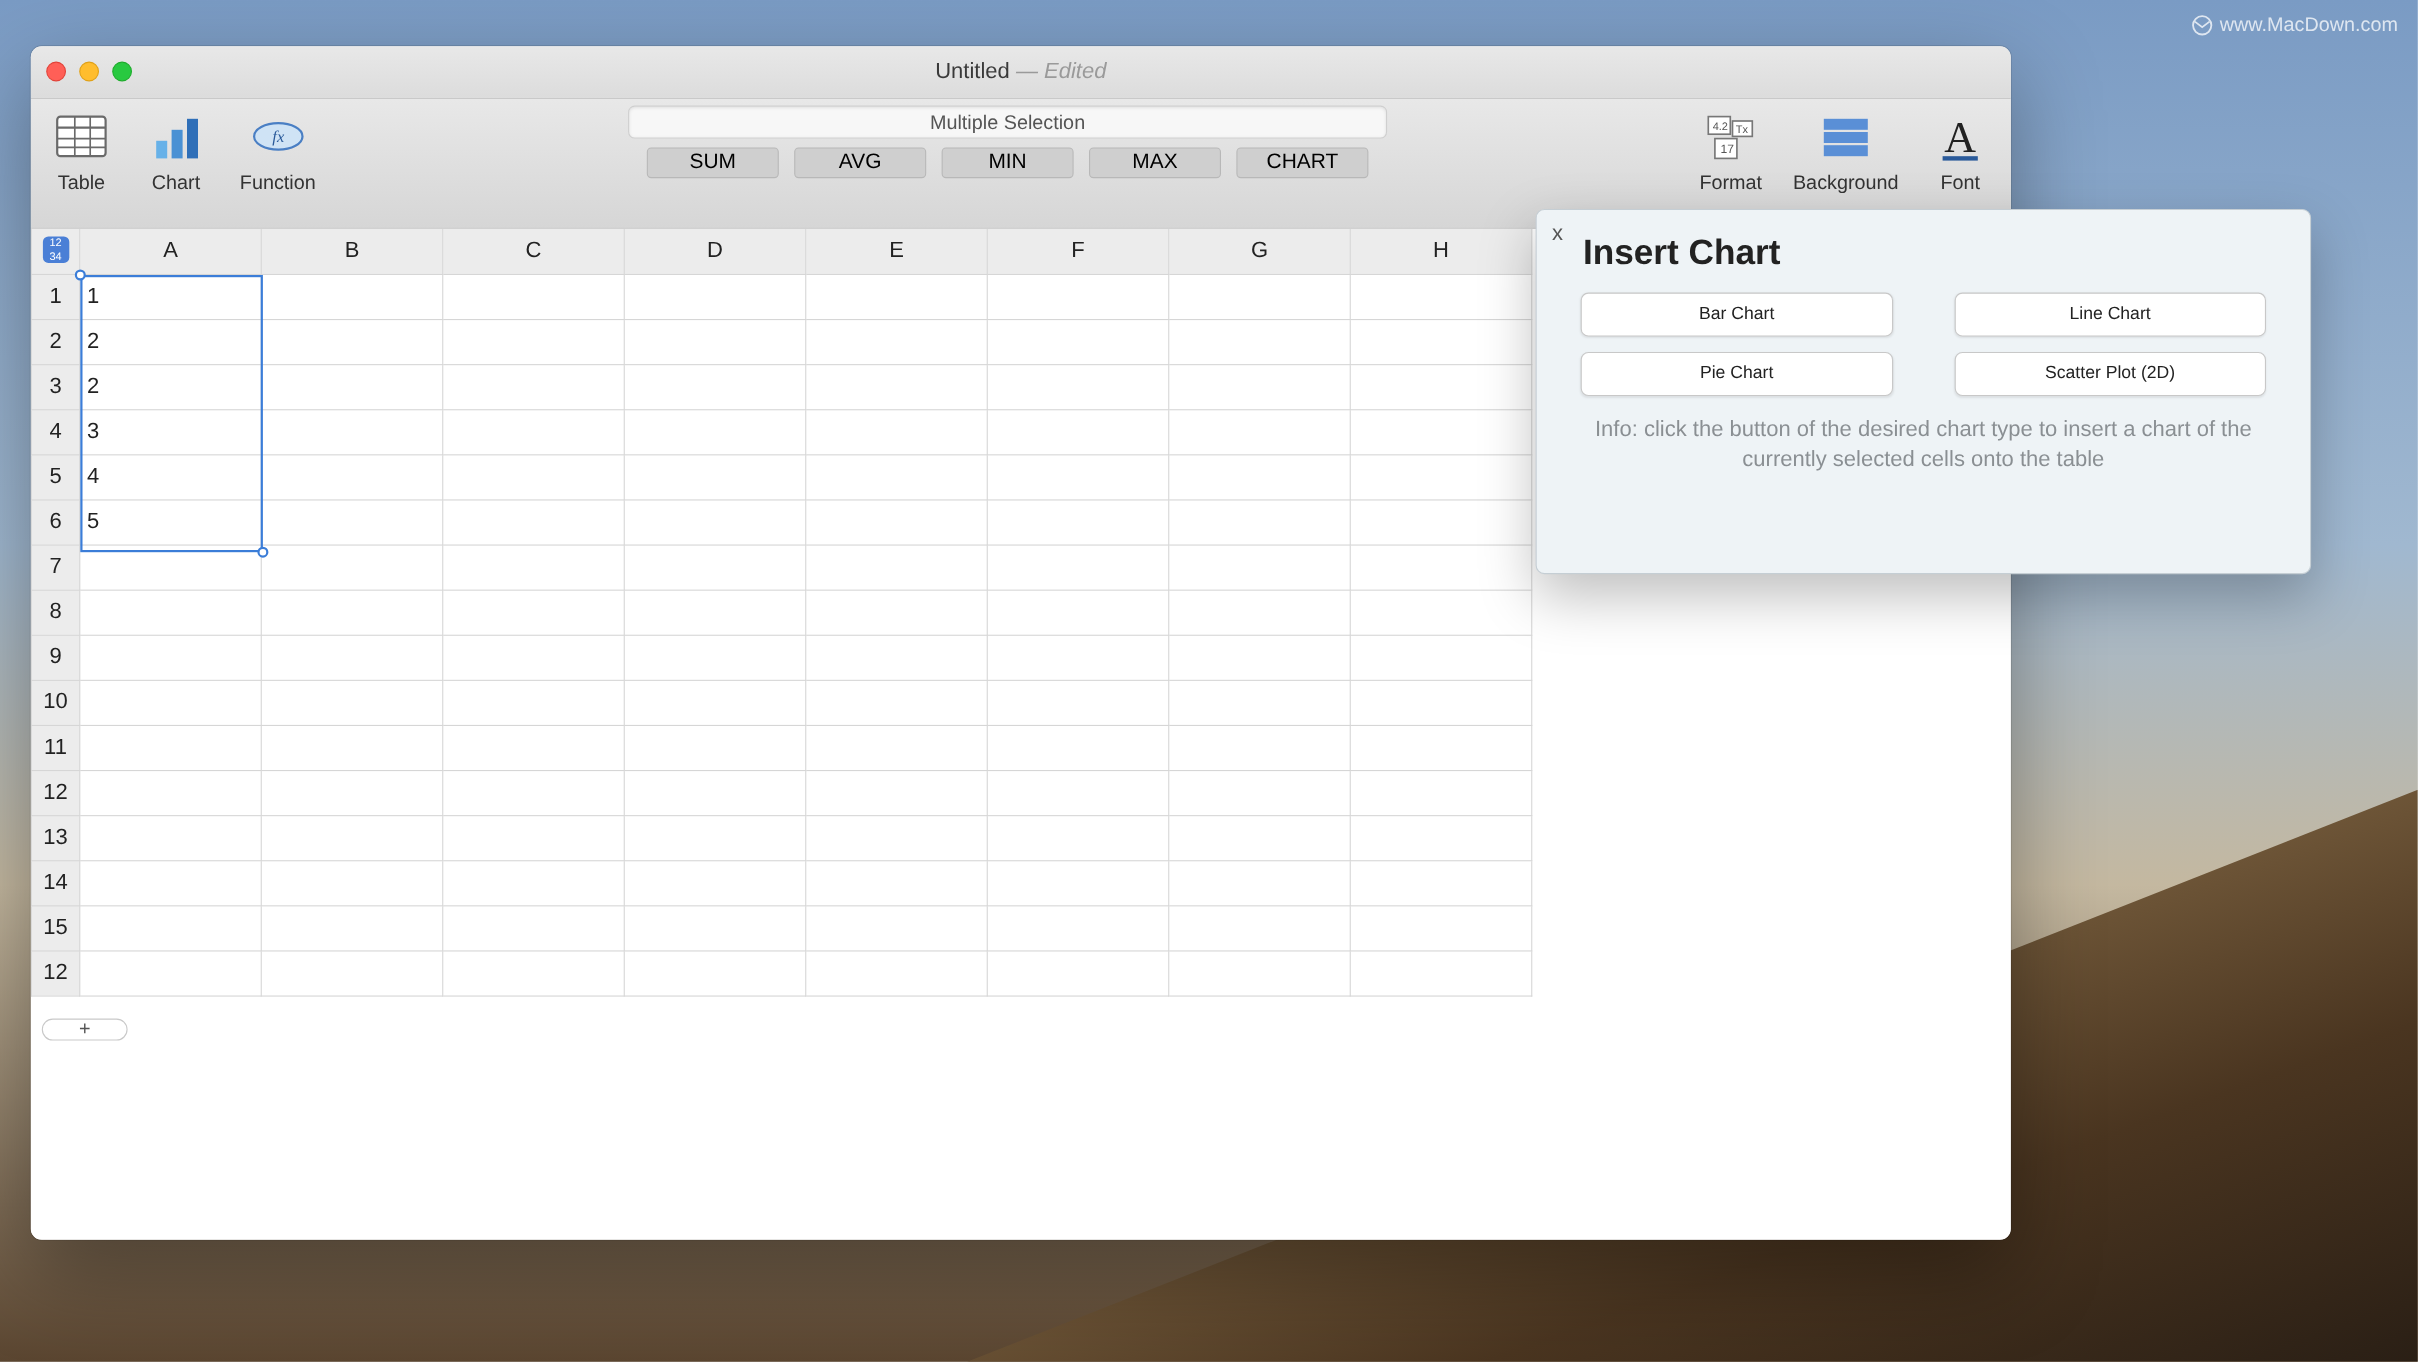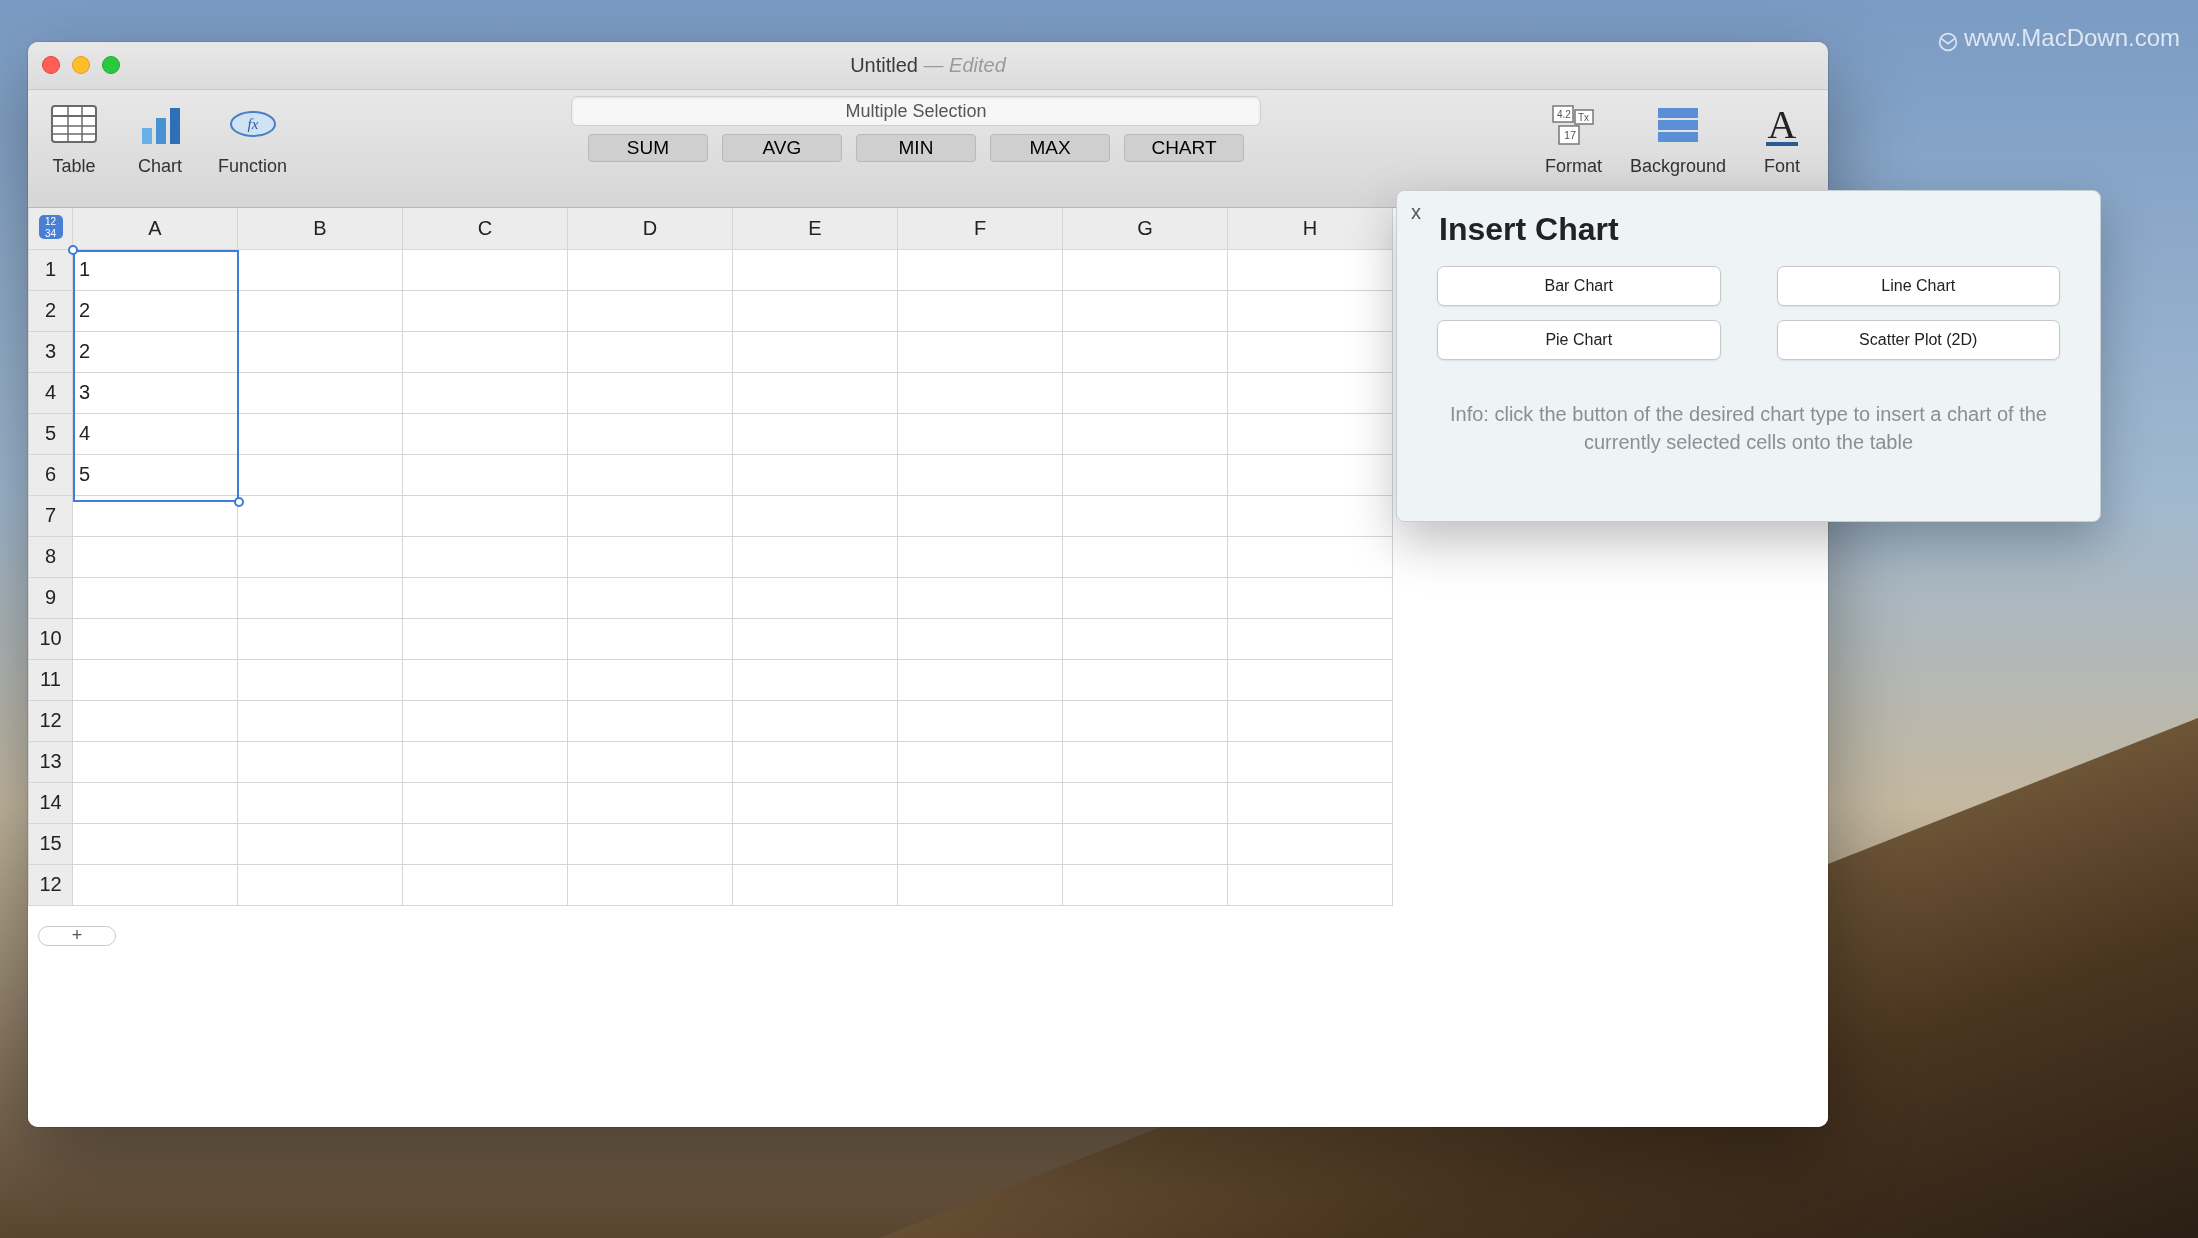--- a/index.html
+++ b/index.html
@@ -11,22 +11,22 @@
   position: relative;
   overflow: hidden;
 }
 .dune {
   position: absolute;
   bottom: 0; right: 0; width: 100%; height: 60%;
   background: linear-gradient(160deg, transparent 45%, #8a6f4a 55%, #4a3520 80%, #2a1f15 100%);
   clip-path: polygon(40% 100%, 100% 30%, 100% 100%);
 }
 .watermark {
-  position: absolute; top: 24px; right: 18px;
-  color: rgba(255,255,255,0.75); font-size: 24px;
+  position: absolute; top: 12px; right: 18px;
+  color: rgba(255,255,255,0.75); font-size: 18px;
   display: flex; align-items: flex-end; gap: 6px;
 }
 .watermark svg { width: 20px; height: 20px; }
 
 
 .app-window {
   position: absolute;
   left: 28px; top: 42px;
   width: 1800px; height: 1085px;
   background: #f6f6f6;
@@ -149,21 +149,21 @@
   display:grid; grid-template-columns: 1fr 1fr; gap: 14px 56px;
   padding: 0 12px;
 }
 .panel-btn {
   height: 40px; background:#fff; border:1px solid #c8c8c8; border-radius:7px;
   font-size:16px; color:#222; text-align:center; line-height:38px;
   box-shadow: 0 1px 2px rgba(0,0,0,0.08);
   cursor:pointer;
 }
 .panel-info {
-  margin-top: 40px; text-align:center; font-size:20px; color:#8a8f93;
+  margin-top: 16px; text-align:center; font-size:20px; color:#8a8f93;
   line-height:1.4;
 }
 </style>
 </head>
 <body>
 
 <div class="dune"></div>
 
 <div class="watermark">
   <svg viewBox="0 0 24 24" fill="none" stroke="rgba(255,255,255,0.75)" stroke-width="2">

